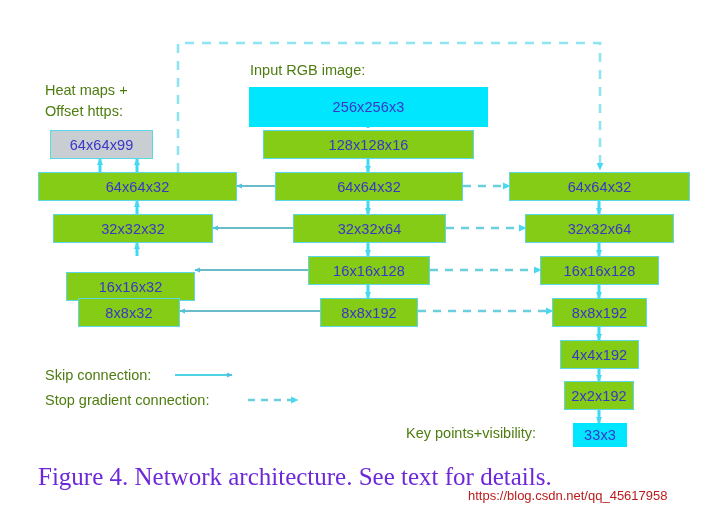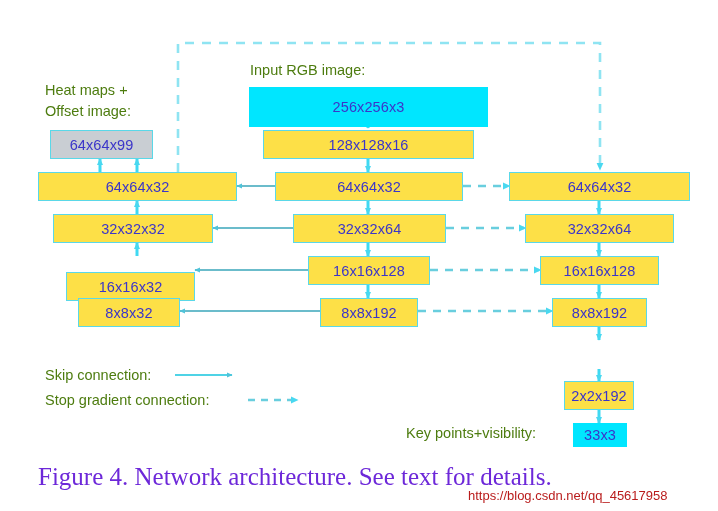--- a/index.html
+++ b/index.html
@@ -29,21 +29,21 @@
     border: 1.5px solid #5ad8e8;
     display: flex;
     align-items: center;
     justify-content: center;
     color: #3b35c9;
     font-size: 14.5px;
     letter-spacing: 0.1px;
     white-space: nowrap;
     font-family: "Liberation Sans", sans-serif;
   }
-  .box.green  { background: #fde047; }
+  .box.green  { background: #84cc16; }
   .box.cyan   { background: #00e6ff; border-color: #00e6ff; }
   .box.gray   { background: #c9ced3; }
 
   
   .label {
     position: absolute;
     color: #4d7c0f;
     font-size: 14.5px;
     white-space: nowrap;
     font-family: "Liberation Sans", sans-serif;
@@ -141,21 +141,21 @@
     <g>
       <line x1="175" y1="375" x2="232" y2="375" stroke="#4fd3e6" stroke-width="2.2" marker-end="url(#arrow-skip)"></line>
     </g>
     <g>
       <line x1="248" y1="400" x2="296" y2="400" stroke="#69cede" stroke-width="2.4" stroke-dasharray="7,6" marker-end="url(#arrow-cyan-sm)"></line>
     </g>
   </svg>
 
   <div class="label two-line" style="left:45px; top:80px;">
     <div>Heat maps +</div>
-    <div>Offset image:</div>
+    <div>Offset https:</div>
   </div>
 
   <div class="label" style="left:250px; top:62px;">Input RGB image:</div>
 
   <div class="label" style="left:406px; top:425px;">Key points+visibility:</div>
 
   <div class="label" style="left:45px; top:367px;">Skip connection:</div>
   <div class="label" style="left:45px; top:392px;">Stop gradient connection:</div>
 
   <div class="box gray" style="left:50px; top:130px; width:103px; height:29px;">64x64x99</div>
@@ -181,20 +181,21 @@
   <div class="box green" style="left:78px; top:298px; width:102px; height:29px;">8x8x32</div>
 
   <div class="box green" style="left:509px; top:172px; width:181px; height:29px;">64x64x32</div>
 
   <div class="box green" style="left:525px; top:214px; width:149px; height:29px;">32x32x64</div>
 
   <div class="box green" style="left:540px; top:256px; width:119px; height:29px;">16x16x128</div>
 
   <div class="box green" style="left:552px; top:298px; width:95px; height:29px;">8x8x192</div>
 
+  <div class="box green" style="left:560px; top:340px; width:79px; height:29px;">4x4x192</div>
 
   <div class="box green" style="left:564px; top:381px; width:70px; height:29px;">2x2x192</div>
 
   <div class="box cyan" style="left:573px; top:423px; width:54px; height:24px;">33x3</div>
 
   <div class="caption" style="left:38px; top:463px;">Figure 4. Network architecture. See text for details.</div>
 
   <div class="watermark" style="left:468px; top:488px;">https://blog.csdn.net/qq_45617958</div>
 
 </div>

